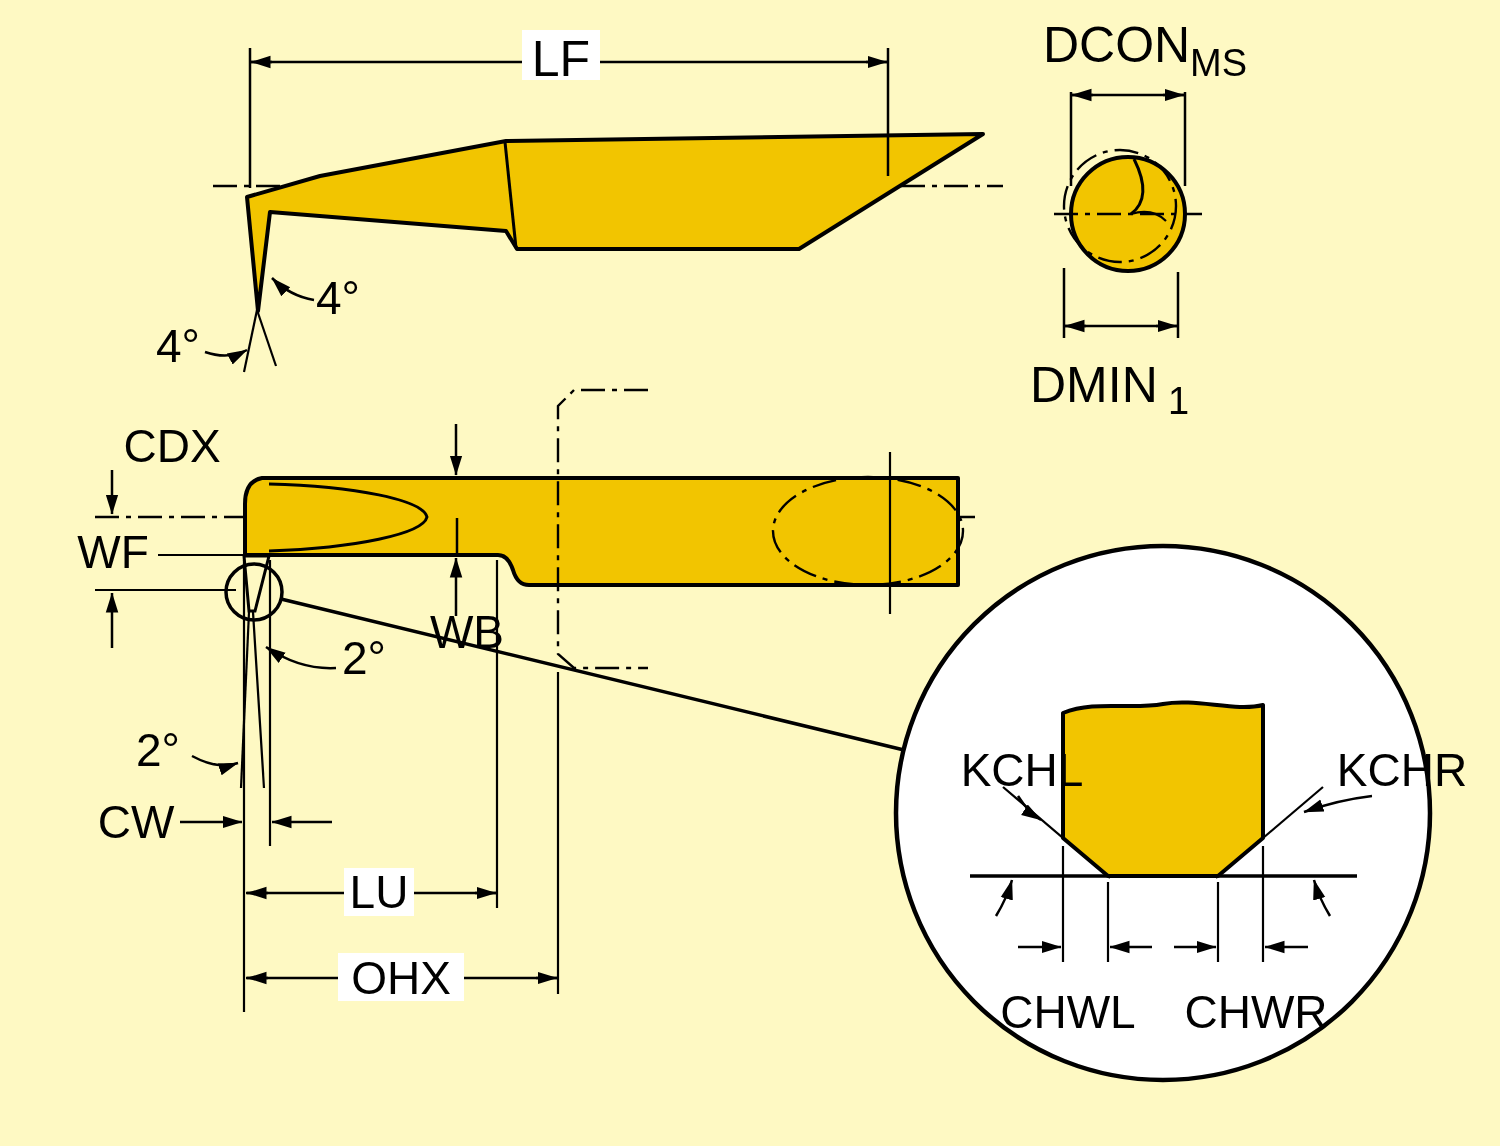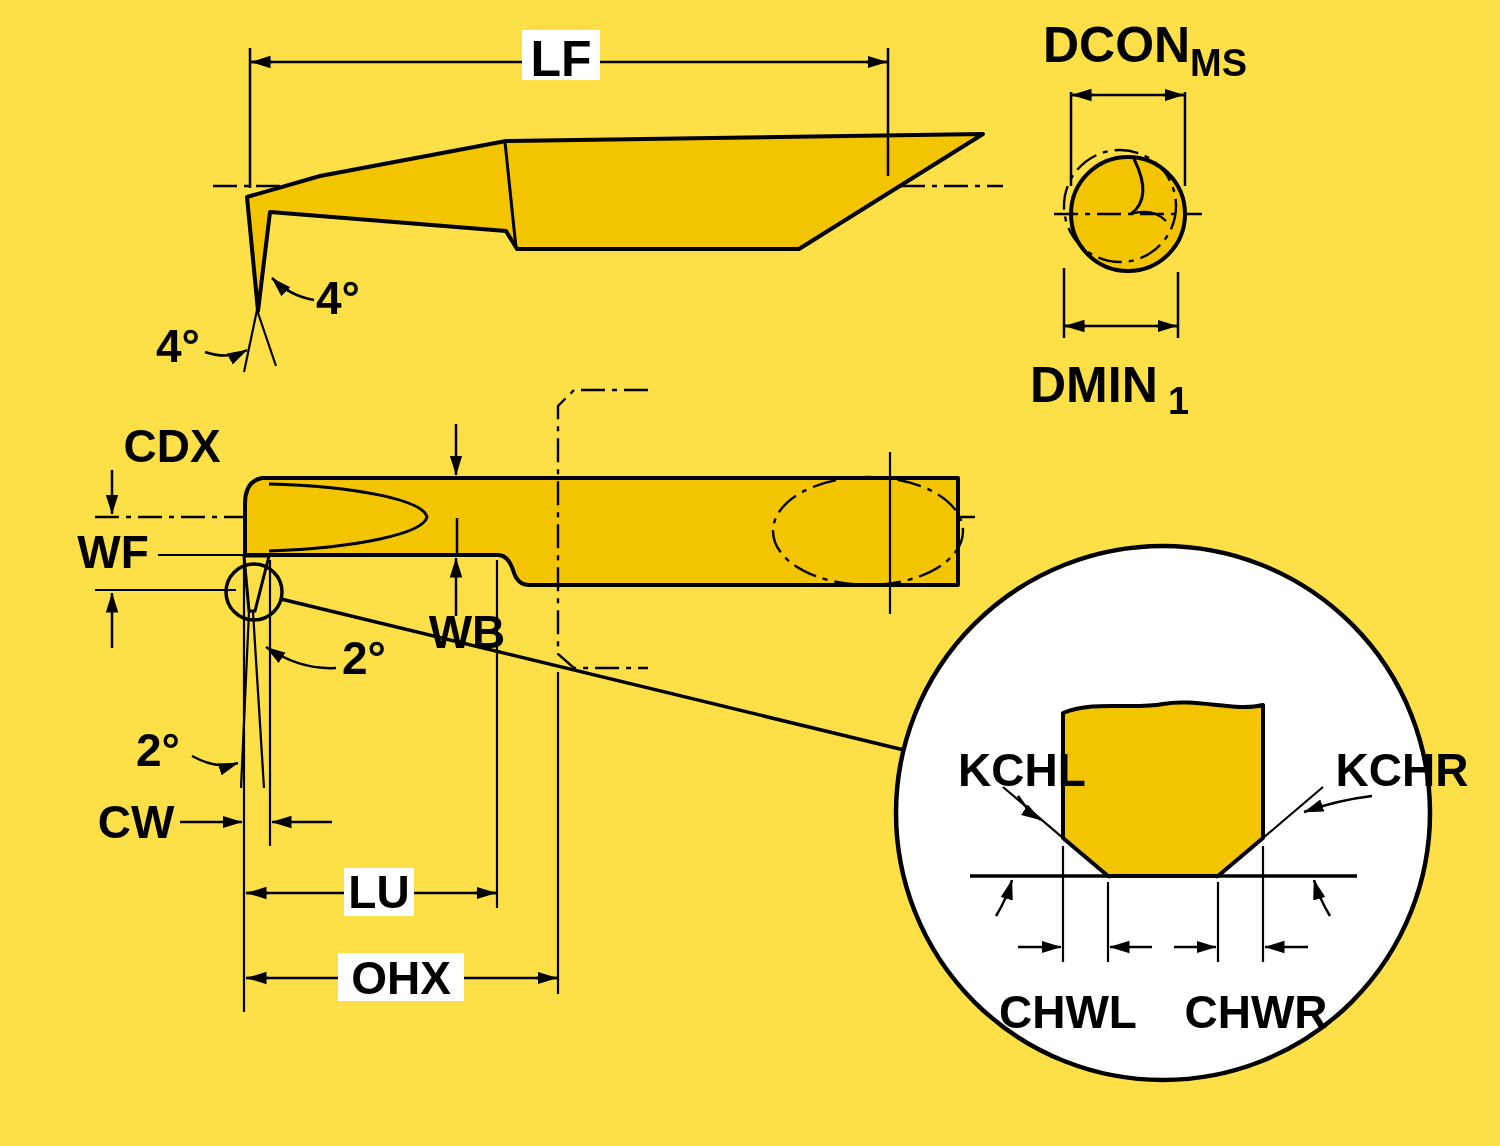--- a/index.html
+++ b/index.html
@@ -1,16 +1,16 @@
 <!DOCTYPE html>
 <html><head>
 <meta charset="utf-8">
 <style>
   html,body{margin:0;padding:0;background:#fff;}
-  .canvas{width:1500px;height:1146px;position:relative;background:#fde047;overflow:hidden;font-weight:bold;}
+  .canvas{width:1500px;height:1146px;position:relative;background:#fef9c3;overflow:hidden;}
   svg{display:block;}
   text{font-family:"Liberation Sans", sans-serif;fill:#000;}
   .lbl{font-size:46px;}
   .lbl-big{font-size:50px;}
   .sub{font-size:38px;}
   .outline{stroke:#000;stroke-width:4;stroke-linejoin:round;}
   .medline{stroke:#000;stroke-width:3;fill:none;}
   .dim{stroke:#000;stroke-width:2.5;fill:none;}
   .thin{stroke:#000;stroke-width:2.2;fill:none;}
   .cl{stroke:#000;stroke-width:2.4;fill:none;stroke-dasharray:24 7 5 7;}

